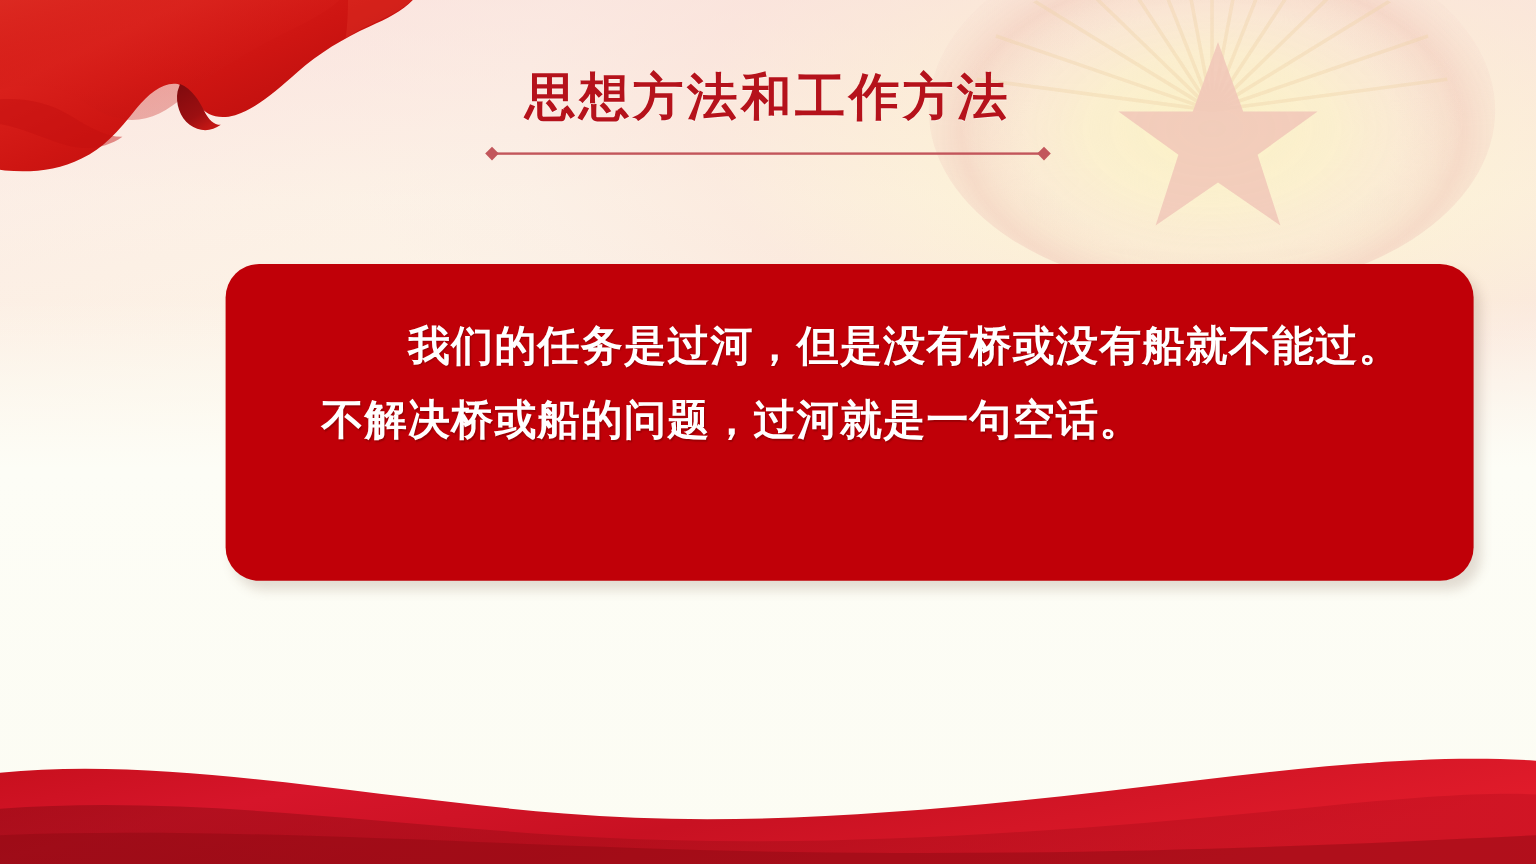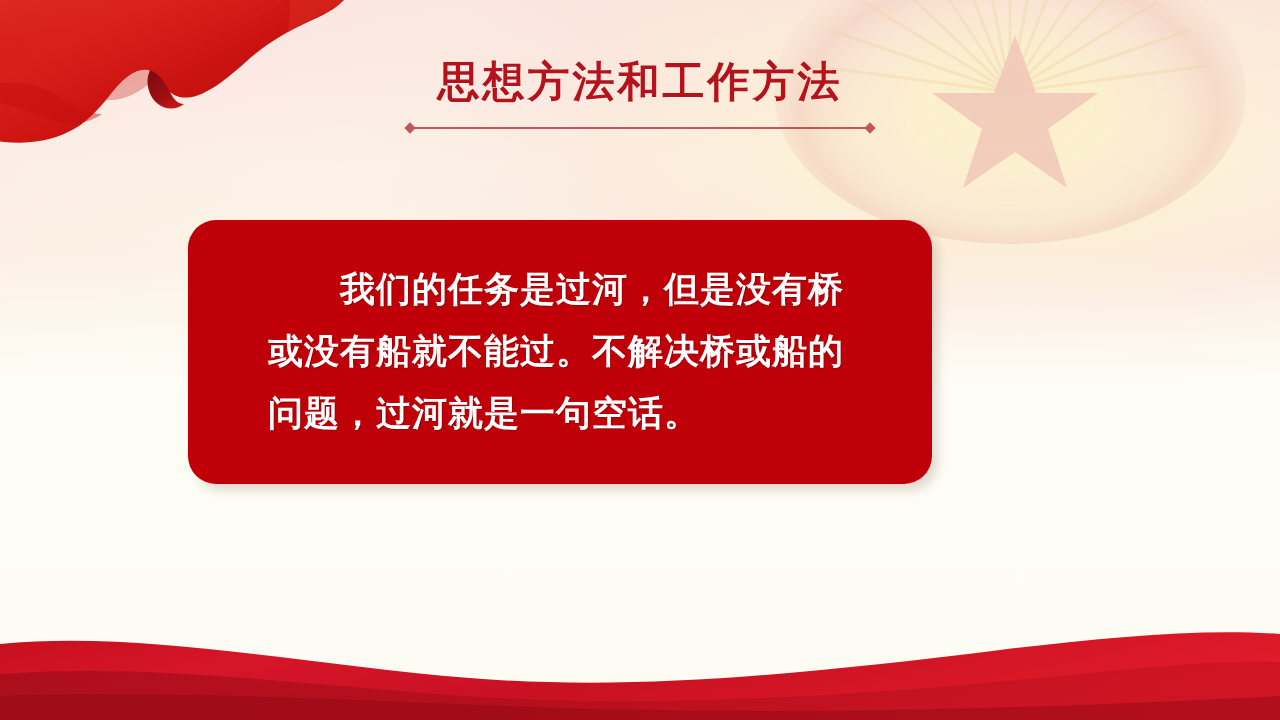--- a/index.html
+++ b/index.html
@@ -108,21 +108,21 @@
     transform: rotate(45deg);
   }
   .title-rule .rule-dot.left { left: 0; }
   .title-rule .rule-dot.right { right: 0; }
 
   
   .quote-card {
     position: absolute;
     left: 188px;
     top: 220px;
-    width: 744px;
+    width: 1040px;
     height: 264px;
     background: #C00008;
     border-radius: 28px;
     box-shadow: 6px 7px 10px rgba(120,90,70,0.20);
     box-sizing: border-box;
     padding: 38px 56px 38px 80px;
   }
   .quote-text {
     margin: 0;
     color: #FFFFFF;

